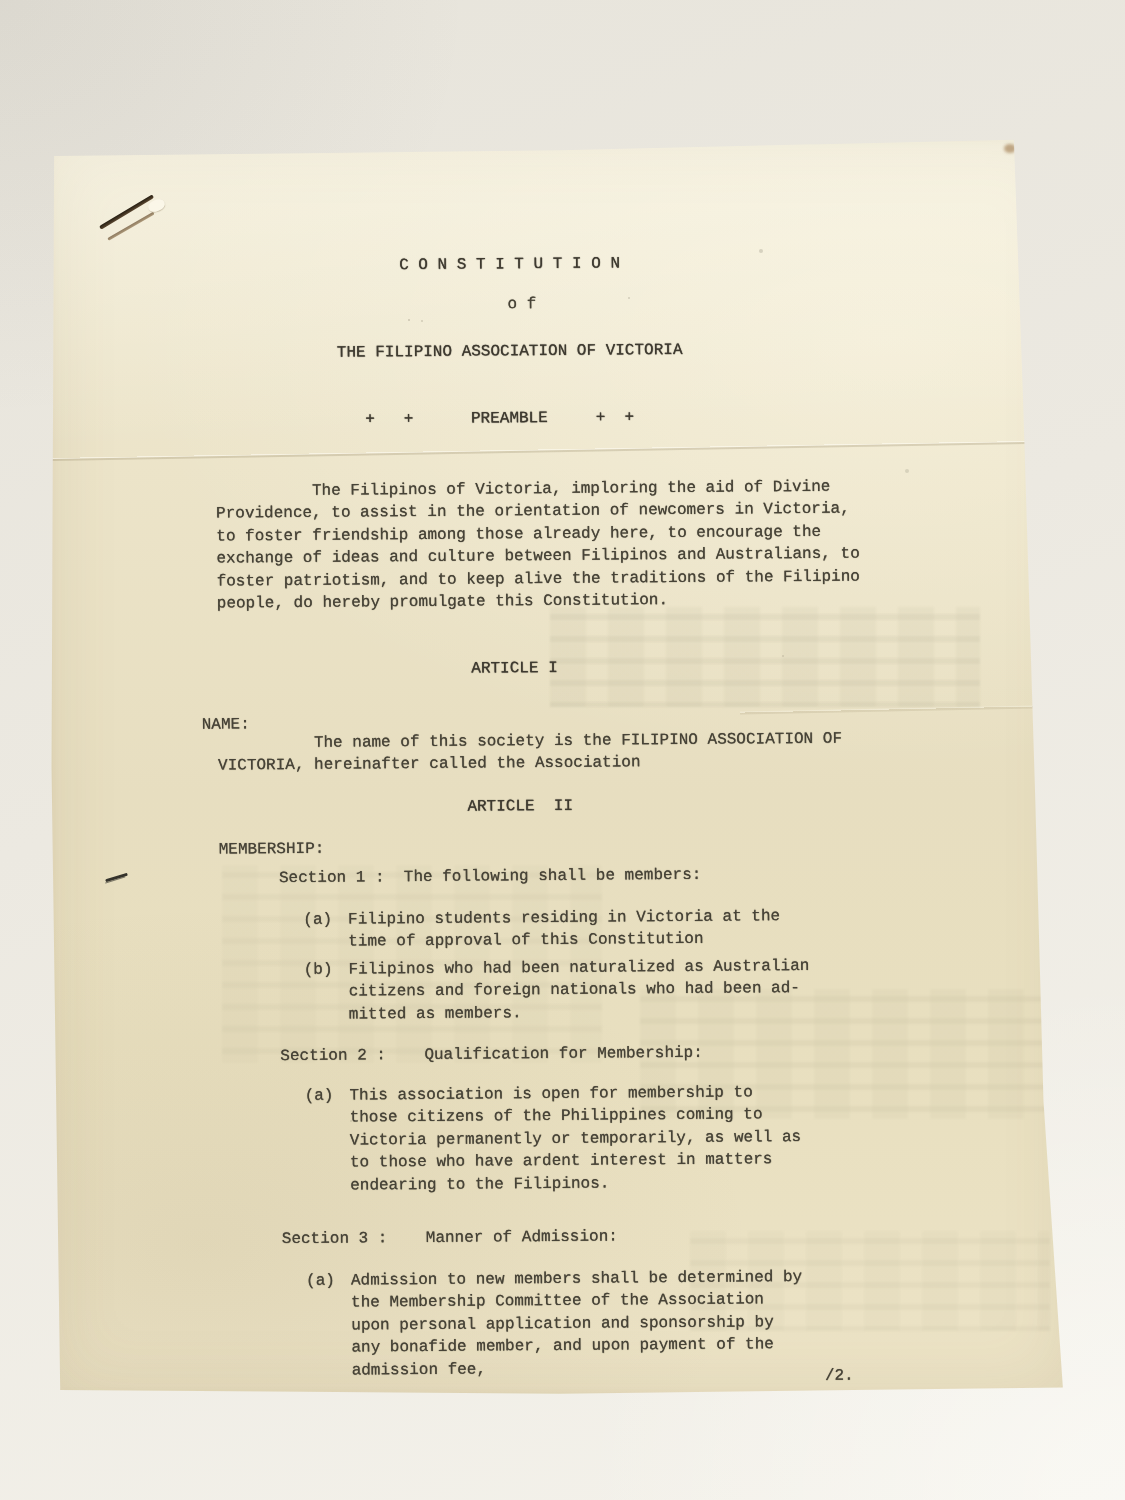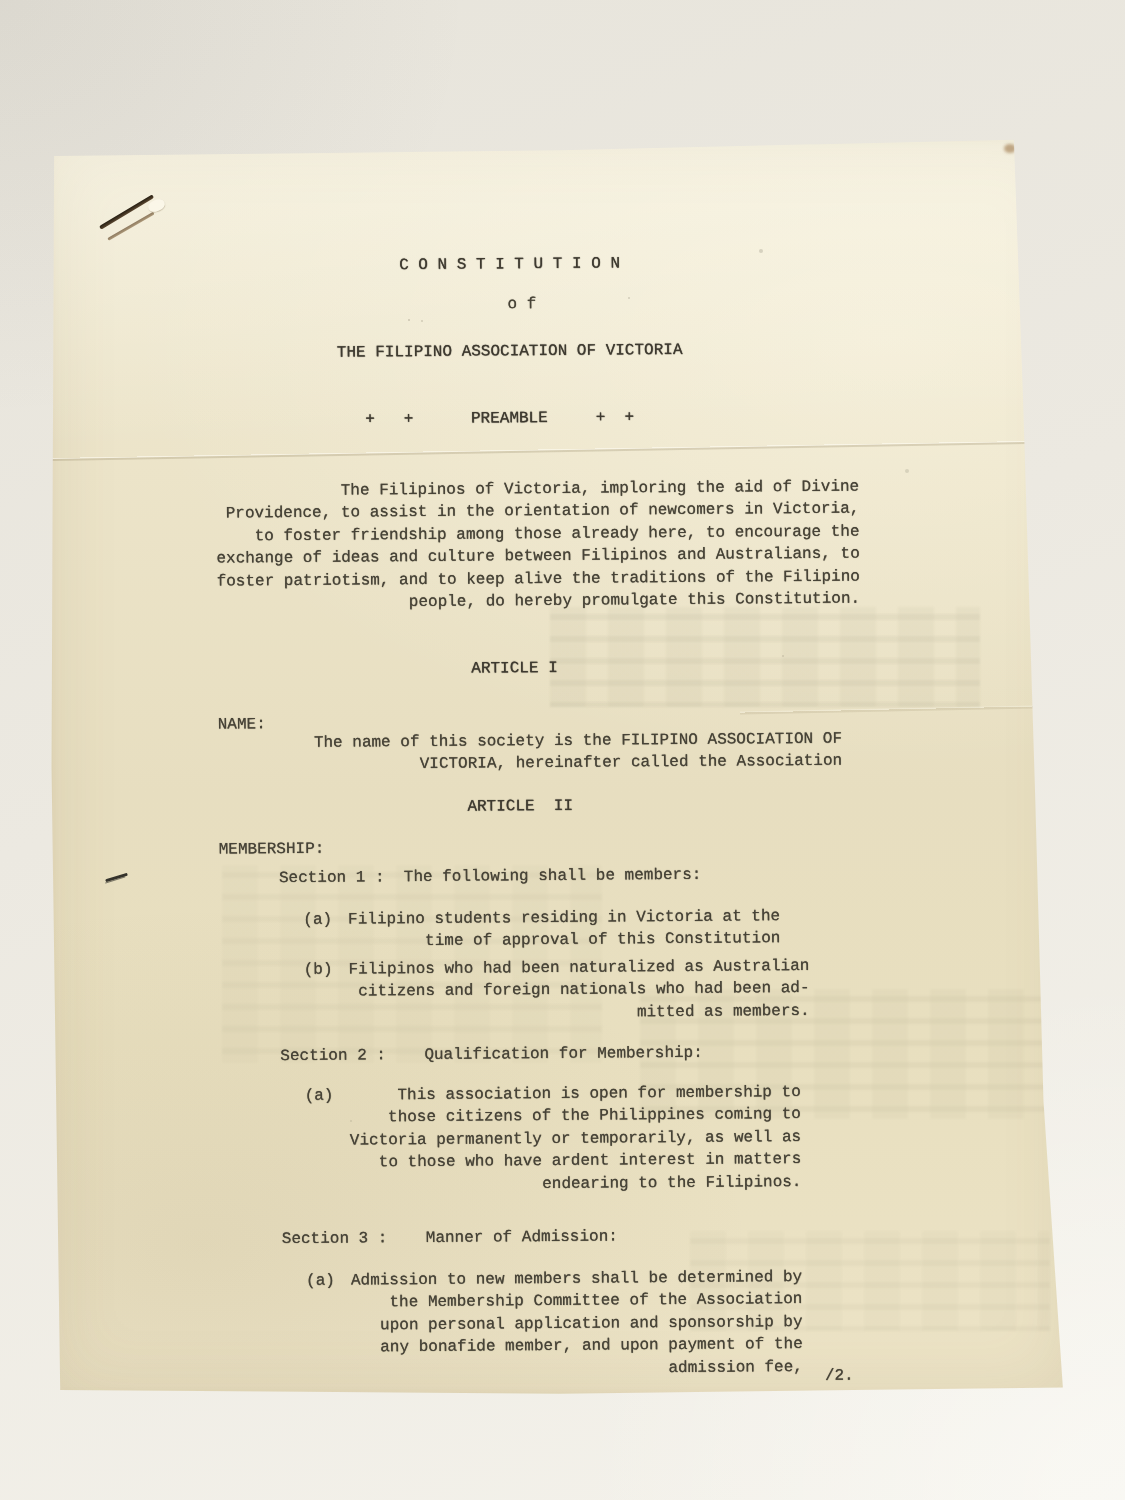--- a/index.html
+++ b/index.html
@@ -16,21 +16,20 @@
       linear-gradient(160deg,#e7e4db 0%,#ece9e1 45%,#f4f2eb 100%);
   }
   .paper{
     position:absolute;left:50px;top:139px;width:1020px;height:1256px;
     background:
       radial-gradient(120% 55% at 82% 16%, rgba(255,251,236,0.40), transparent 62%),
       radial-gradient(90% 45% at 15% 88%, rgba(140,120,80,0.10), transparent 60%),
       linear-gradient(180deg,#efe9d3 0%,#ece4c9 26%,#e7dec0 52%,#e8dfbf 72%,#ece3c6 100%);
     clip-path:polygon(0.4% 1.35%,50% 0.9%,94.5% 0.05%,95.4% 20.8%,96.6% 52.7%,97.4% 76.6%,99.3% 99.4%,50% 99.9%,1% 99.6%,0.15% 50%);
     filter:drop-shadow(9px 13px 16px rgba(95,88,70,0.30)) drop-shadow(2px 3px 4px rgba(95,88,70,0.18));
-    text-align:right;
   }
   .vignette{position:absolute;inset:0;box-shadow:inset 0 0 70px rgba(120,100,60,0.13), inset 0 0 10px rgba(130,110,70,0.08);}
   .flap-light{position:absolute;left:0;top:0;width:100%;height:330px;
     background:linear-gradient(178deg, rgba(255,253,243,0.42) 0%, rgba(255,253,243,0.0) 85%);}
   .crease{position:absolute;pointer-events:none;}
   .crease-1{left:-8px;top:310px;width:103%;height:4px;transform:rotate(-1.0deg);
     background:linear-gradient(to bottom, rgba(255,253,245,0.55) 0 1px, rgba(125,110,75,0.22) 1px 3px, transparent 3px);}
   .crease-2{left:690px;top:569px;width:345px;height:3px;transform:rotate(-1.2deg);opacity:.55;
     background:linear-gradient(to bottom, rgba(255,253,245,0.5) 0 1px, rgba(125,110,75,0.25) 1px 3px);}
   .ghost{position:absolute;filter:blur(1.3px);opacity:.5;
@@ -103,21 +102,21 @@
 
       <div class="block strong" style="left:318px;top:268px;">+   +      PREAMBLE     +  +</div>
       <pre class="block" style="left:168px;top:339px;">          The Filipinos of Victoria, imploring the aid of Divine
 Providence, to assist in the orientation of newcomers in Victoria,
 to foster friendship among those already here, to encourage the
 exchange of ideas and culture between Filipinos and Australians, to
 foster patriotism, and to keep alive the traditions of the Filipino
 people, do hereby promulgate this Constitution.</pre>
 
       <div class="block strong" style="left:422px;top:518px;">ARTICLE I</div>
-      <div class="block" style="left:168px;top:572px;">NAME:</div>
+      <div class="block" style="left:152px;top:572px;">NAME:</div>
       <pre class="block" style="left:168px;top:591px;">          The name of this society is the FILIPINO ASSOCIATION OF
 VICTORIA, hereinafter called the Association</pre>
 
       <div class="block strong" style="left:417px;top:656px;">ARTICLE  II</div>
       <div class="block" style="left:168px;top:697px;">MEMBERSHIP:</div>
 
       <div class="block" style="left:228px;top:726px;">Section 1 :  The following shall be members:</div>
       <div class="item" style="top:768px;">
         <span class="marker">(a)</span>
         <pre>Filipino students residing in Victoria at the

